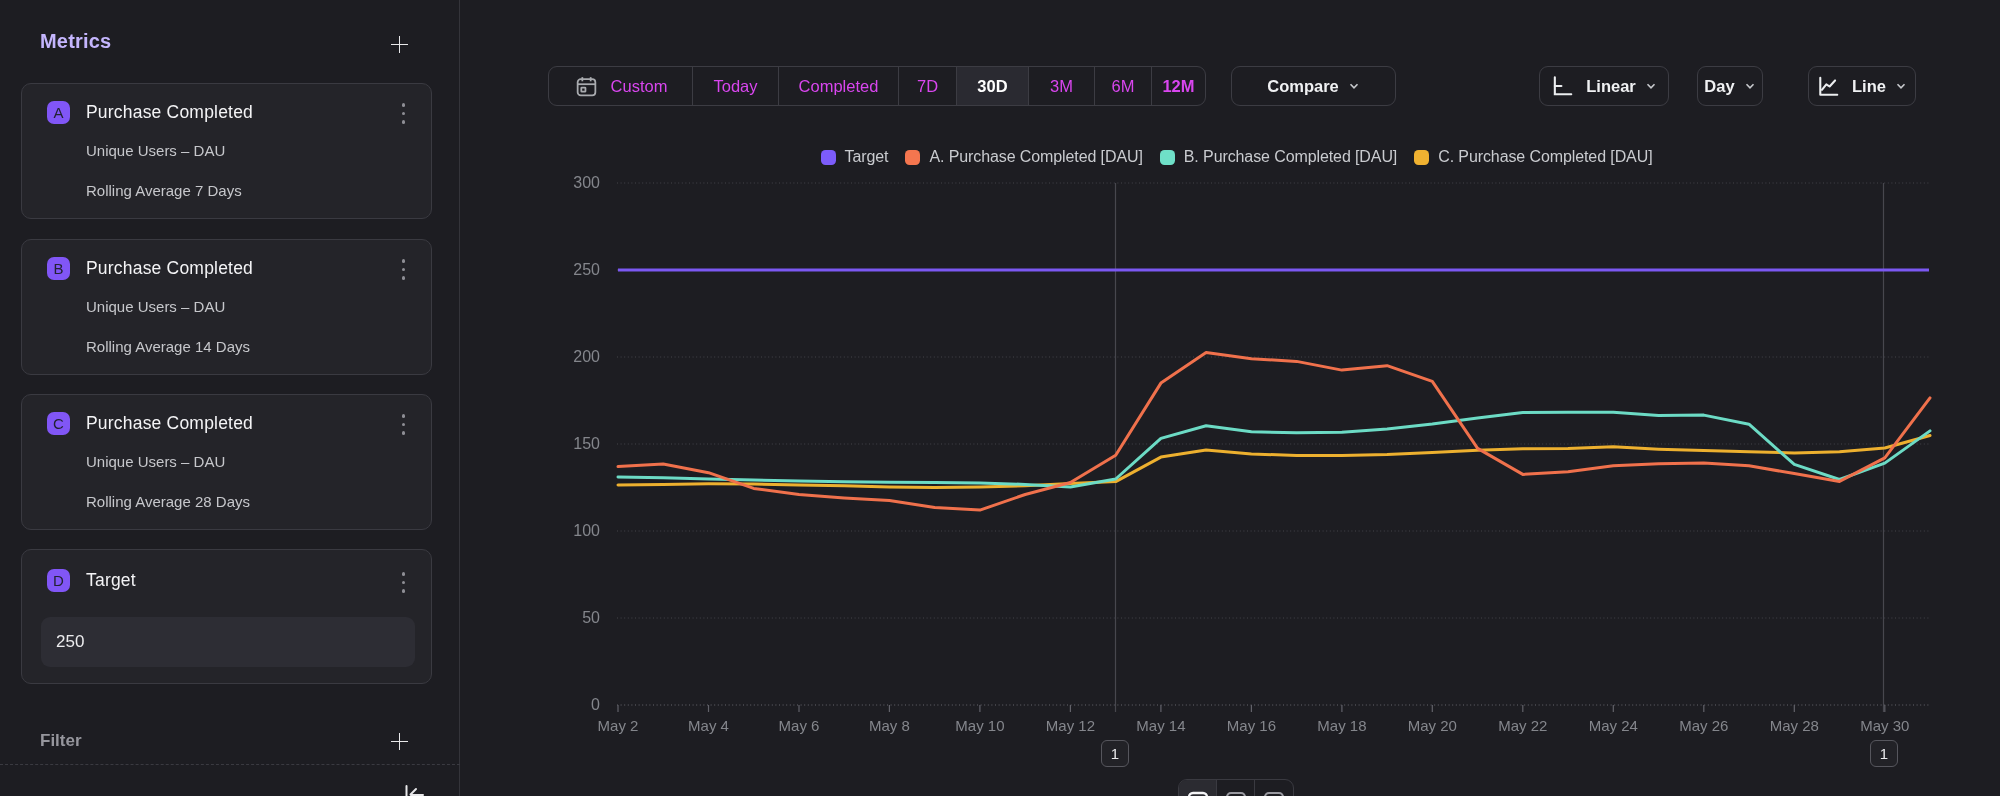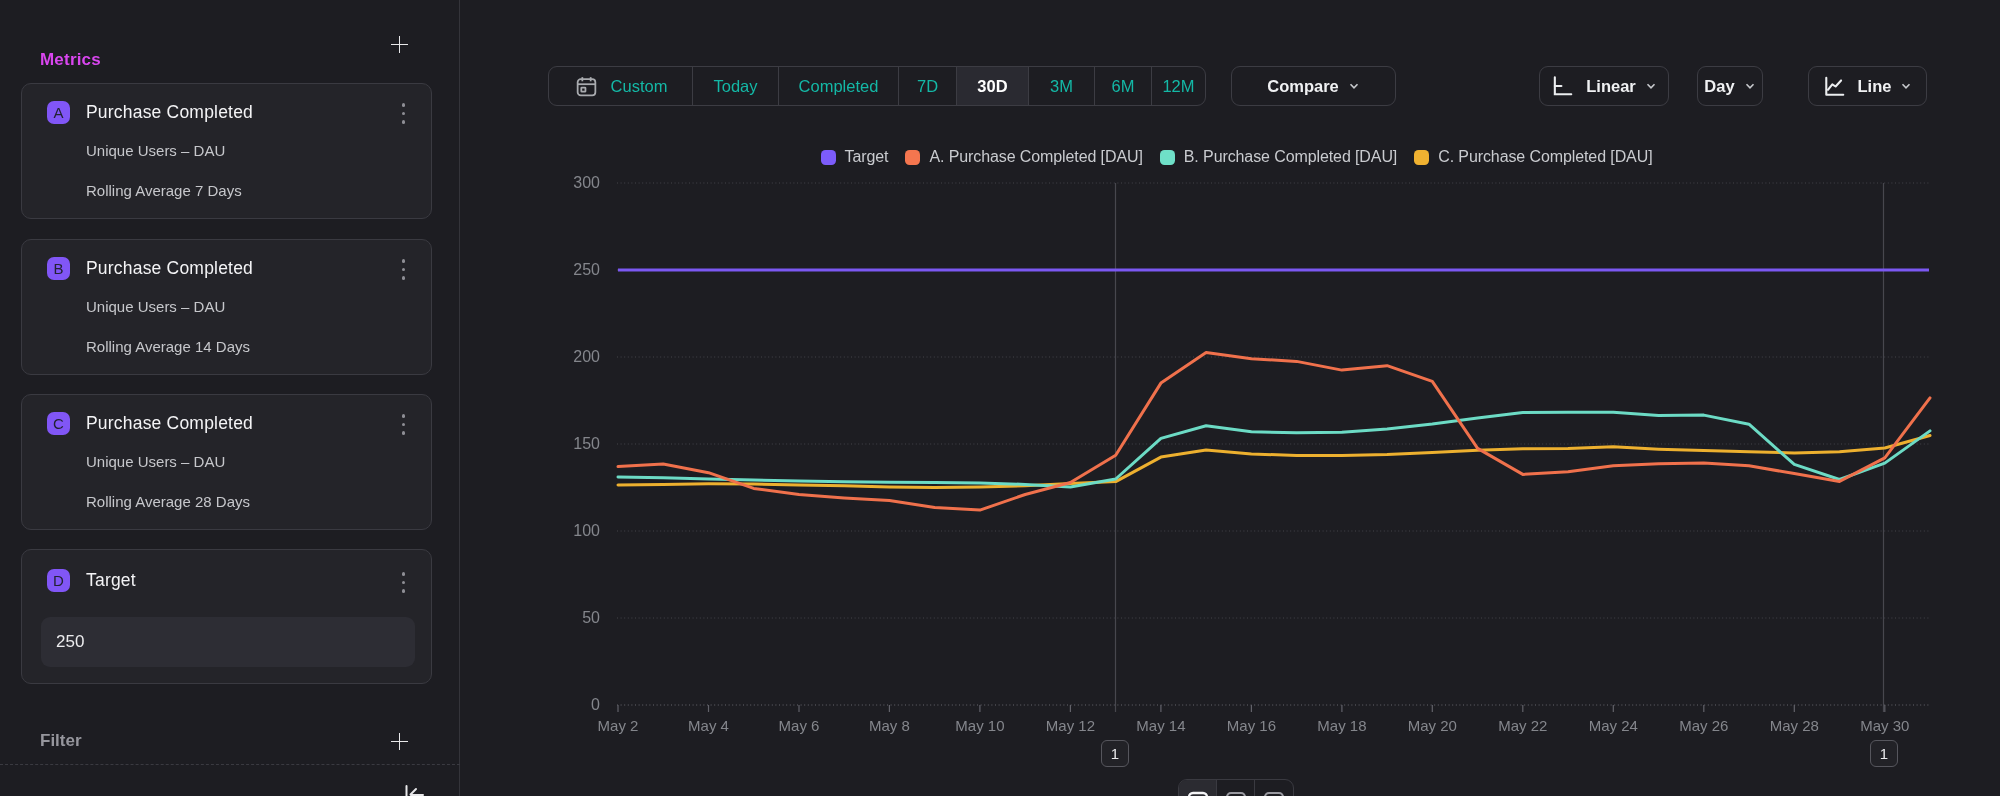--- a/index.html
+++ b/index.html
@@ -1,32 +1,32 @@
 <!DOCTYPE html>
 <html><head><meta charset="utf-8"><style>
 * {margin:0;padding:0;box-sizing:border-box}
 html,body {width:2000px;height:796px;overflow:hidden;background:#1d1d22;font-family:"Liberation Sans",sans-serif;}
 .side {position:absolute;left:0;top:0;width:460px;height:796px;background:#1d1d22;border-right:1px solid #34343a;}
-.shead {position:absolute;left:40px;top:50px;font-size:17px;font-weight:700;color:#d946ef;letter-spacing:.2px}
+.shead {position:absolute;left:40px;top:30px;font-size:20px;font-weight:700;color:#c4b5fd;letter-spacing:.2px}
 .plus {position:absolute;width:17px;height:17px;}
 .plus:before,.plus:after {content:"";position:absolute;background:#e8e8ea;}
 .plus:before {left:7.6px;top:0;width:1.8px;height:17px;}
 .plus:after {top:7.6px;left:0;height:1.8px;width:17px;}
 .card {position:absolute;left:21px;width:411px;background:#242429;border:1px solid #3a3a41;border-radius:10px;}
 .badge {position:absolute;left:25px;top:17px;width:23px;height:23px;border-radius:7px;background:#8156f6;color:#222233;font-size:15px;display:flex;align-items:center;justify-content:center;}
 .ctitle {position:absolute;left:64px;top:17px;height:23px;display:flex;align-items:center;font-size:17.5px;font-weight:400;color:#f4f4f6;letter-spacing:.2px}
 .crow {position:absolute;left:64px;font-size:15px;color:#c6c7cb;}
 .crow:nth-of-type(1) {}
 .dots {position:absolute;right:26px;top:19px;display:flex;flex-direction:column;gap:5px;align-items:center}
 .dots i {width:3.5px;height:3.5px;border-radius:50%;background:#8e8e95;display:block}
 .cinput {position:absolute;left:19px;top:67px;width:374px;height:50px;background:#2d2d34;border-radius:9px;font-size:17px;color:#ececee;display:flex;align-items:center;padding-left:15px;}
 .filter {position:absolute;left:40px;top:731px;font-size:17px;font-weight:700;color:#96969d;}
 .sep {position:absolute;left:0;top:764px;width:460px;border-top:1px dashed #3a3a41;}
 .segwrap {position:absolute;left:548px;top:66px;height:40px;display:flex;border:1px solid #3c3c43;border-radius:9px;}
-.seg {display:flex;align-items:center;justify-content:center;font-size:16.5px;color:#14b8a6;height:38px;}
+.seg {display:flex;align-items:center;justify-content:center;font-size:16.5px;color:#d946ef;height:38px;}
 .seg.sel {background:#2a2a31;color:#ffffff;font-weight:700;}
 .btn {position:absolute;top:66px;height:40px;border:1px solid #3c3c43;border-radius:9px;display:flex;align-items:center;justify-content:center;font-size:16.5px;font-weight:700;color:#f0f1f3;}
 .legend {position:absolute;left:467px;top:148px;width:1539px;display:flex;justify-content:center;gap:17px;}
 .litem {display:flex;align-items:center;font-size:16px;color:#c9cbcf;letter-spacing:-0.1px;}
 .sw {width:15px;height:15px;border-radius:4.5px;margin-right:9px;}
 .one {position:absolute;width:28px;height:27px;border:1px solid #56565d;border-radius:6px;background:#222227;color:#e9e9eb;font-size:15px;display:flex;align-items:center;justify-content:center;}
 .bgroup {position:absolute;left:1178px;top:779px;width:116px;height:40px;border:1px solid #3a3a41;border-radius:9px;display:flex;overflow:hidden;}
 .bseg {width:38.6px;display:flex;align-items:flex-start;justify-content:center;padding-top:11px;}
 </style></head>
 <body>
@@ -93,35 +93,35 @@
         <line x1="8" y1="3" x2="8" y2="7"></line>
         <line x1="16" y1="3" x2="16" y2="7"></line>
         <rect x="7" y="13" width="4" height="4" rx="0.5"></rect>
       </svg>Custom</div>
 <div class="seg" style="width:86px;border-right:1px solid #3c3c43;">Today</div>
 <div class="seg" style="width:120px;border-right:1px solid #3c3c43;">Completed</div>
 <div class="seg" style="width:58px;border-right:1px solid #3c3c43;">7D</div>
 <div class="seg sel" style="width:72px;border-right:1px solid #3c3c43;">30D</div>
 <div class="seg" style="width:66px;border-right:1px solid #3c3c43;">3M</div>
 <div class="seg" style="width:57px;border-right:1px solid #3c3c43;">6M</div>
-<div class="seg" style="width:53px;">12M</div>
+<div class="seg" style="width:53px;font-weight:bold;">12M</div>
   </div>
 <div class="btn" style="left:1231px;width:165px;">Compare <svg width="12" height="12" viewBox="0 0 12 12" fill="none" stroke="#c6c8cc" stroke-width="1.6" style="margin-left:9px">
       <path d="M2.5 4.2 L6 7.8 L9.5 4.2"></path>
     </svg></div>
 <div class="btn" style="left:1539px;width:130px;"><svg width="23" height="23" viewBox="0 0 21 21" fill="none" stroke="#eceef0" stroke-width="1.9" stroke-linecap="round" style="margin-right:12px">
       <path d="M3.5 2 V17.5 H18.5"></path>
       <path d="M3.5 10 H9.5"></path>
     </svg>Linear <svg width="12" height="12" viewBox="0 0 12 12" fill="none" stroke="#c6c8cc" stroke-width="1.6" style="margin-left:9px">
       <path d="M2.5 4.2 L6 7.8 L9.5 4.2"></path>
     </svg></div>
 <div class="btn" style="left:1697px;width:66px;text-align:right;">Day <svg width="12" height="12" viewBox="0 0 12 12" fill="none" stroke="#c6c8cc" stroke-width="1.6" style="margin-left:9px">
       <path d="M2.5 4.2 L6 7.8 L9.5 4.2"></path>
     </svg></div>
-<div class="btn" style="left:1808px;width:119px;"><svg width="23" height="23" viewBox="0 0 21 21" fill="none" stroke="#eceef0" stroke-width="1.9" stroke-linecap="round" stroke-linejoin="round" style="margin-right:12px">
+<div class="btn" style="left:1808px;width:108px;"><svg width="23" height="23" viewBox="0 0 21 21" fill="none" stroke="#eceef0" stroke-width="1.9" stroke-linecap="round" stroke-linejoin="round" style="margin-right:12px">
       <path d="M3 2.5 V18 H18.5"></path>
       <path d="M4.5 13.5 L8.5 8.5 L11.5 10.5 L16.5 5"></path>
     </svg>Line <svg width="12" height="12" viewBox="0 0 12 12" fill="none" stroke="#c6c8cc" stroke-width="1.6" style="margin-left:9px">
       <path d="M2.5 4.2 L6 7.8 L9.5 4.2"></path>
     </svg></div>
 
 <div class="legend">
   <div class="litem"><span class="sw" style="background:#7c5cfa"></span>Target</div>
   <div class="litem"><span class="sw" style="background:#f5764f"></span>A. Purchase Completed [DAU]</div>
   <div class="litem"><span class="sw" style="background:#6fe0c8"></span>B. Purchase Completed [DAU]</div>

